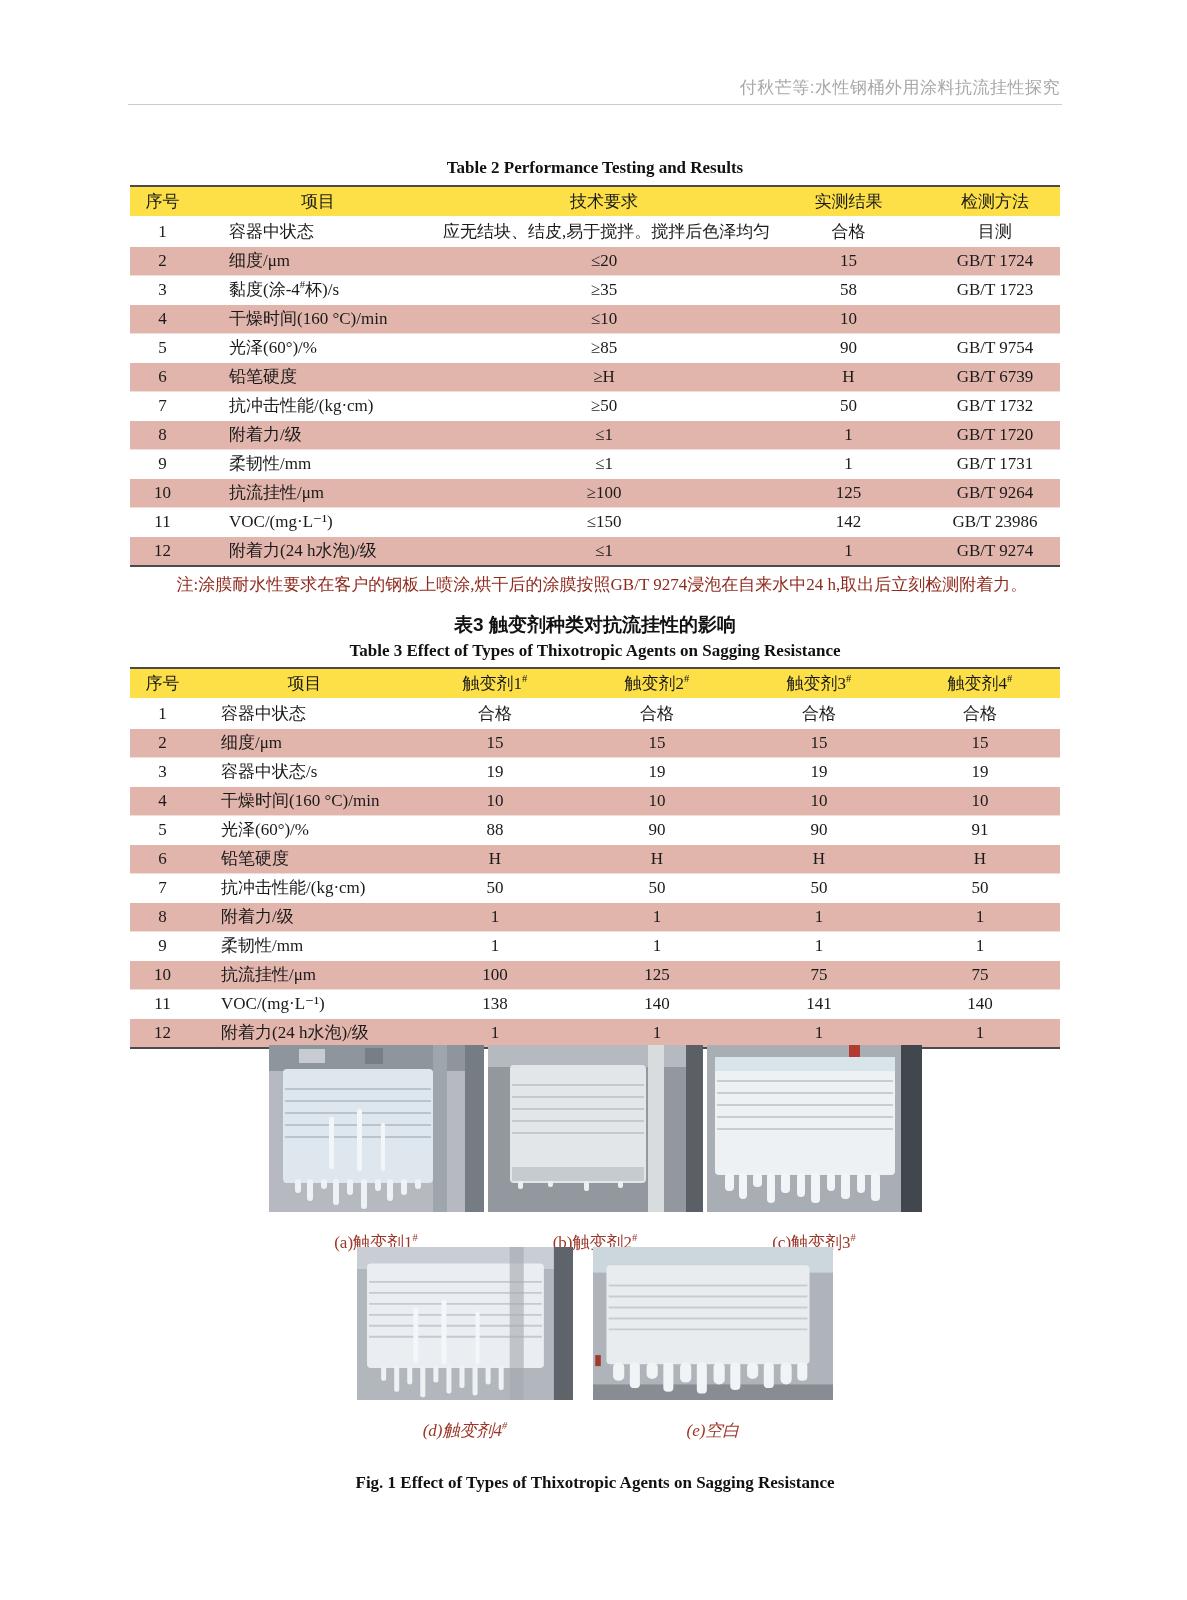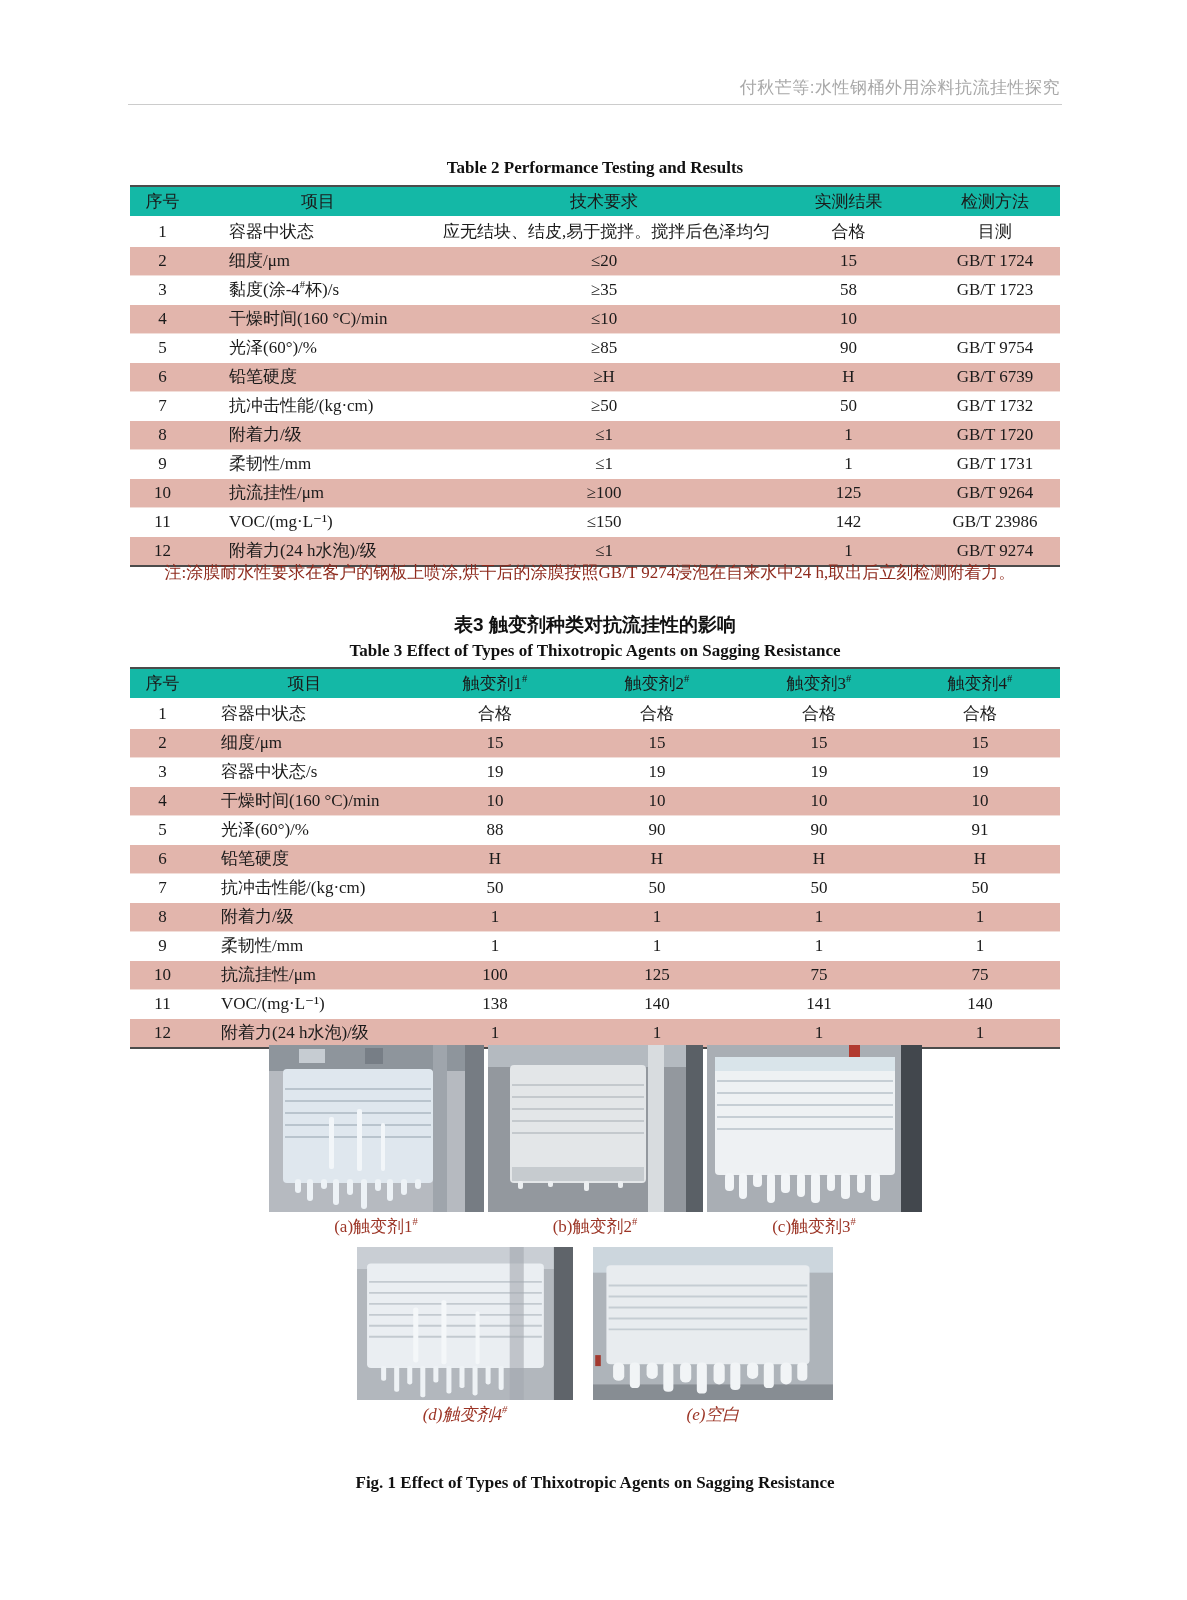--- a/index.html
+++ b/index.html
@@ -18,40 +18,40 @@
     font-family:"Liberation Serif","DejaVu Serif",serif;font-weight:bold;font-size:17px;color:#111;}
   .t2-cn{top:129px;} .t2-en{top:158px;}
   .t3-cn{top:612px;} .t3-en{top:641px;}
 
   
   table.data-table{position:absolute;left:130px;width:930px;border-collapse:collapse;table-layout:fixed;
     border-top:2px solid #4b4b4b;border-bottom:2px solid #4b4b4b;}
   table.t2{top:185px;} table.t3{top:667px;}
   .data-table th,.data-table td{font-size:17px;font-weight:normal;padding:0 2px;text-align:center;
     white-space:nowrap;overflow:visible;height:28px;line-height:28px;color:#1a1a1a;}
-  .data-table thead th{height:29px;line-height:29px;background:#14b8a6;}
+  .data-table thead th{height:29px;line-height:29px;background:#fde047;}
   .data-table thead tr{border-bottom:2px solid #ffffff;}
   .data-table tbody tr:nth-child(even){background:#e2b5ac;}
   .data-table tbody tr{border-top:1px solid rgba(255,255,255,.55);}
   table.t2 td:nth-child(2){text-align:left;padding-left:34px;}
   table.t3 td:nth-child(2){text-align:left;padding-left:26px;}
   sup{font-size:62%;vertical-align:super;line-height:0;}
 
   
-  .note{position:absolute;top:556px;left:130px;width:932px;margin:4px;font-size:17px;line-height:25px;
+  .note{position:absolute;top:556px;left:130px;width:932px;margin:16px;font-size:17px;line-height:25px;
     color:#8e2a1d;text-indent:1.8em;}
 
   
   .fig-row{position:absolute;left:130px;width:930px;display:flex;justify-content:center;align-items:flex-start;}
   .fig-row1{top:1045px;gap:4px;}
   .fig-row2{top:1247px;gap:20px;font-style:italic;}
   .photo-card{display:flex;flex-direction:column;align-items:center;}
   .photo{display:block;}
   .photo svg{display:block;}
-  .photo-caption{margin-top:4px;font-size:17px;line-height:22px;color:#9c3526;text-align:center;}
+  .photo-caption{margin-top:20px;font-size:17px;line-height:22px;color:#9c3526;text-align:center;}
   .fig-title-cn{position:absolute;top:1444px;left:130px;width:930px;text-align:center;
     font-family:"Liberation Sans","DejaVu Sans",sans-serif;font-weight:bold;font-size:19px;color:#111;}
   .fig-title-en{position:absolute;top:1473px;left:130px;width:930px;text-align:center;
     font-family:"Liberation Serif","DejaVu Serif",serif;font-weight:bold;font-size:17px;color:#111;}
 
   
   .footer{position:absolute;top:1495px;left:130px;width:880px;display:flex;justify-content:flex-end;
     align-items:center;gap:9px;}
   .footer-text{text-align:right;color:#44658a;}
   .footer-cn{font-family:"Liberation Sans","DejaVu Sans",sans-serif;font-weight:bold;font-size:20px;line-height:24px;}

